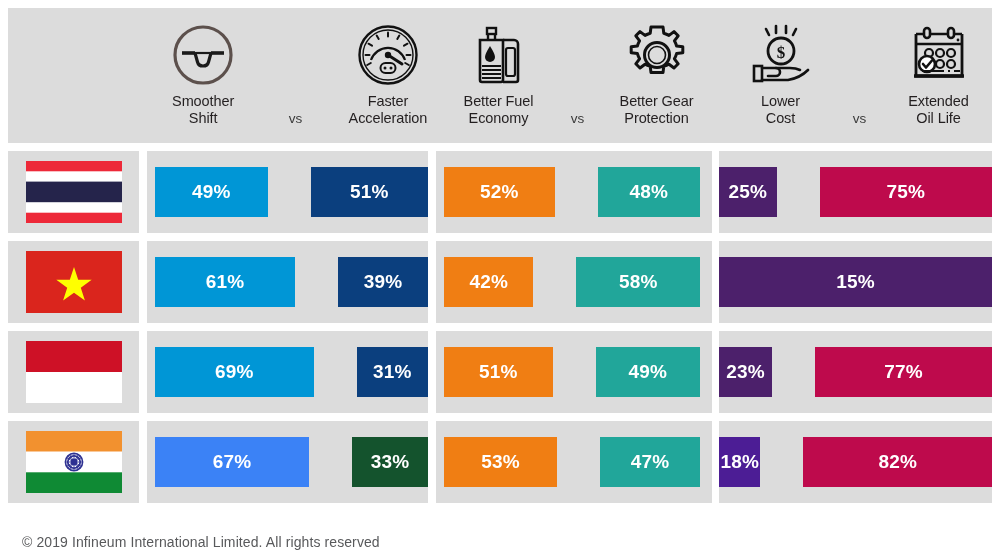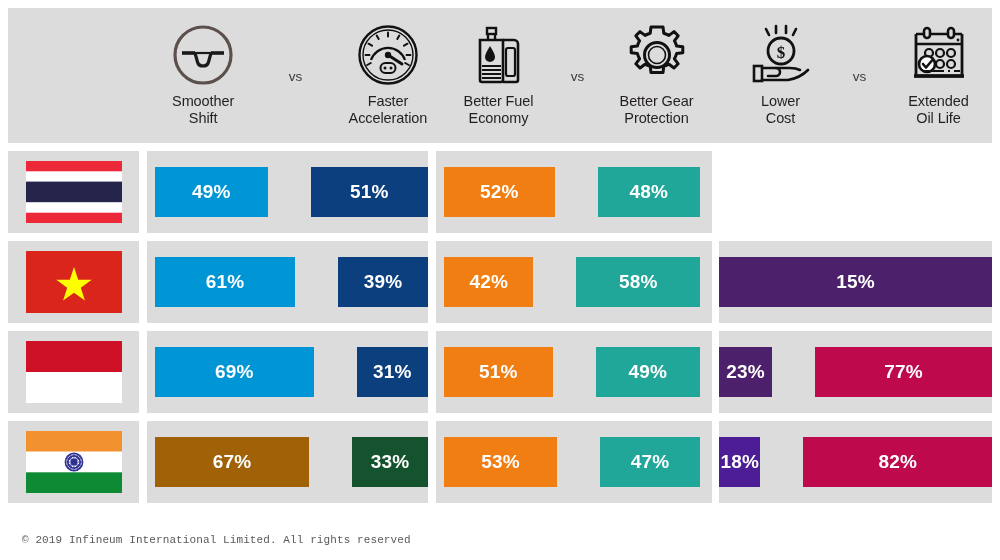--- a/index.html
+++ b/index.html
@@ -69,21 +69,21 @@
     line-height: 17px;
     color: #231f20;
     text-align: center;
     letter-spacing: -0.1px;
   }
   .hdr-vs {
     width: 40px;
     text-align: center;
     font-size: 13.5px;
     color: #3b3b3b;
-    padding-top: 61px;
+    padding-top: 103px;
   }
 
   
   .rows {
     position: absolute;
     left: 0;
     top: 151px;
     width: 1000px;
   }
   .row {
@@ -143,24 +143,23 @@
     letter-spacing: 0.2px;
     overflow: hidden;
     white-space: nowrap;
   }
 
   
   .footer {
     position: absolute;
     left: 22px;
     top: 534px;
-    font-size: 11px;
+    font-size: 14px;
     color: #58595b;
     letter-spacing: 0.1px;
-    font-family: Liberation Mono, monospace;
   }
 </style>
 </head>
 <body>
 
 <div id="infographic">
 
   <div class="header-band">
     <div class="header-cols">
 
@@ -313,20 +312,26 @@
       <div class="bar-panel p1">
         <div class="bar p1">
           <div class="seg" style="flex:49 1 0%;background:#0096d6">49%</div>
           <div class="seg" style="flex:51 1 0%;background:#0b3f7e">51%</div>
         </div>
       </div>
       <div class="bar-panel p2">
         <div class="bar p2">
           <div class="seg" style="flex:52 1 0%;background:#f07e13">52%</div>
           <div class="seg" style="flex:48 1 0%;background:#21a69a">48%</div>
+        </div>
+      </div>
+      <div class="bar-panel p3">
+        <div class="bar p3">
+          <div class="seg" style="flex:25 1 0%;background:#4c206b">25%</div>
+          <div class="seg" style="flex:75 1 0%;background:#be0a4c">75%</div>
         </div>
       </div>
     </div>
 
     <div class="row">
       <div class="flag-panel">
         <div class="flag">
           <svg width="96" height="62" viewBox="0 0 96 62">
             <rect width="96" height="62" fill="#da251d"></rect>
             <polygon points="48,16 52.2,28.8 65.7,28.8 54.8,36.8 58.9,49.6 48,41.7 37.1,49.6 41.2,36.8 30.3,28.8 43.8,28.8" fill="#ffff00"></polygon>
@@ -399,21 +404,21 @@
               <path d="M43.6 23.3 L52.4 38.7"></path>
                 <path d="M52.4 23.3 L43.6 38.7"></path>
               <path d="M40.3 26.6 L55.7 35.4"></path>
                 <path d="M55.7 26.6 L40.3 35.4"></path>
             </g>
           </svg>
         </div>
       </div>
       <div class="bar-panel p1">
         <div class="bar p1">
-          <div class="seg" style="flex:67 1 0%;background:#a16207">67%</div>
+          <div class="seg" style="flex:67 1 0%;background:#3b82f6">67%</div>
           <div class="seg" style="flex:33 1 0%;background:#14532d">33%</div>
         </div>
       </div>
       <div class="bar-panel p2">
         <div class="bar p2">
           <div class="seg" style="flex:53 1 0%;background:#f07e13">53%</div>
           <div class="seg" style="flex:47 1 0%;background:#21a69a">47%</div>
         </div>
       </div>
       <div class="bar-panel p3">

